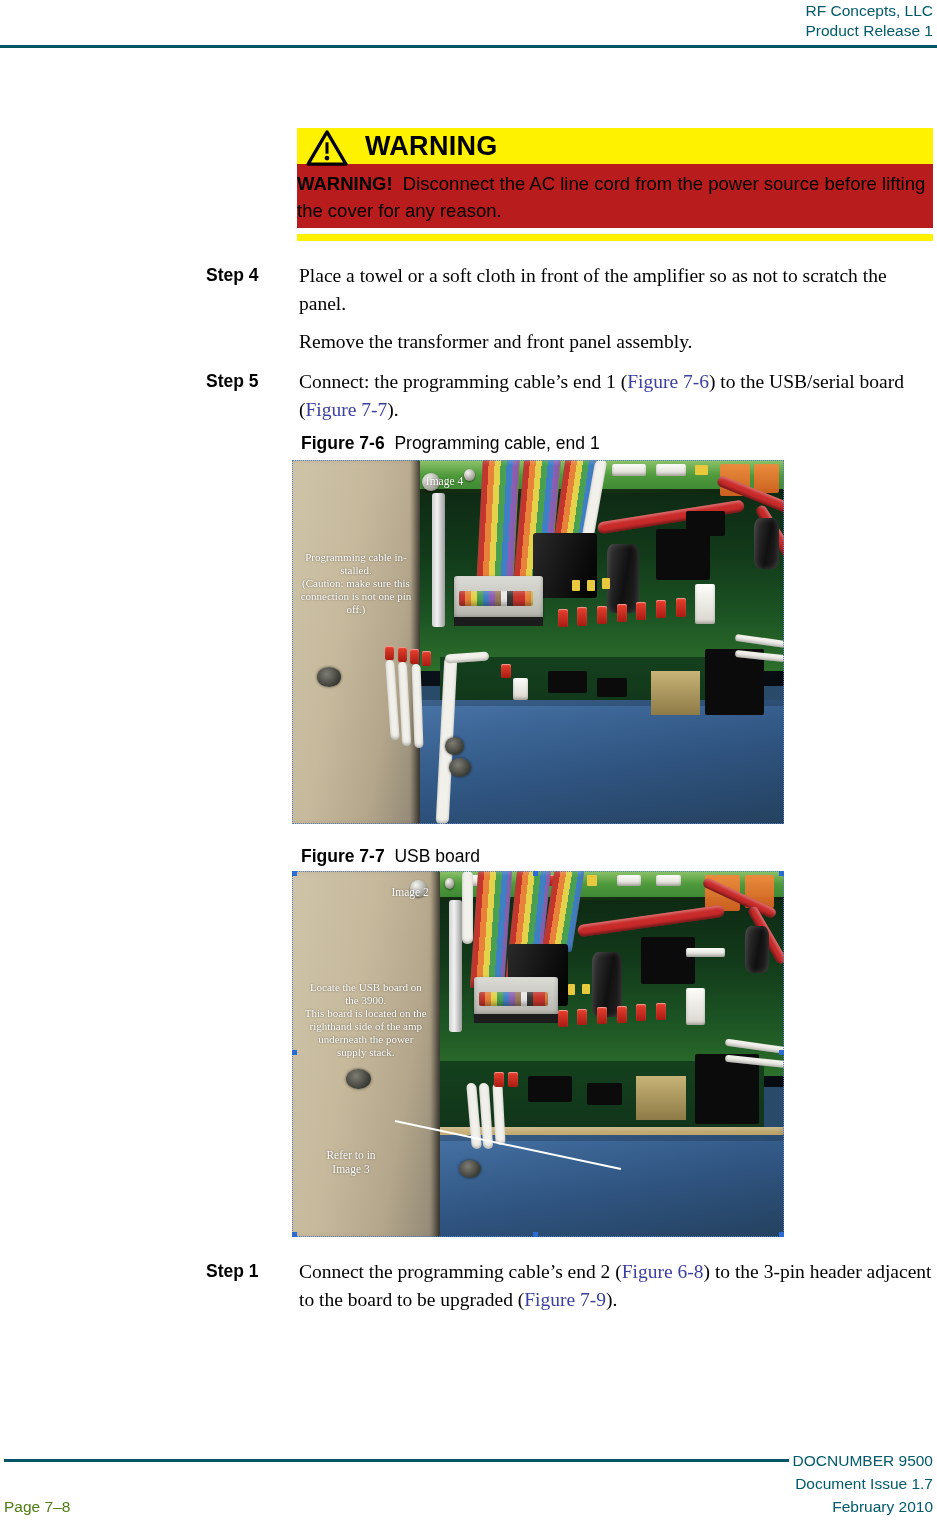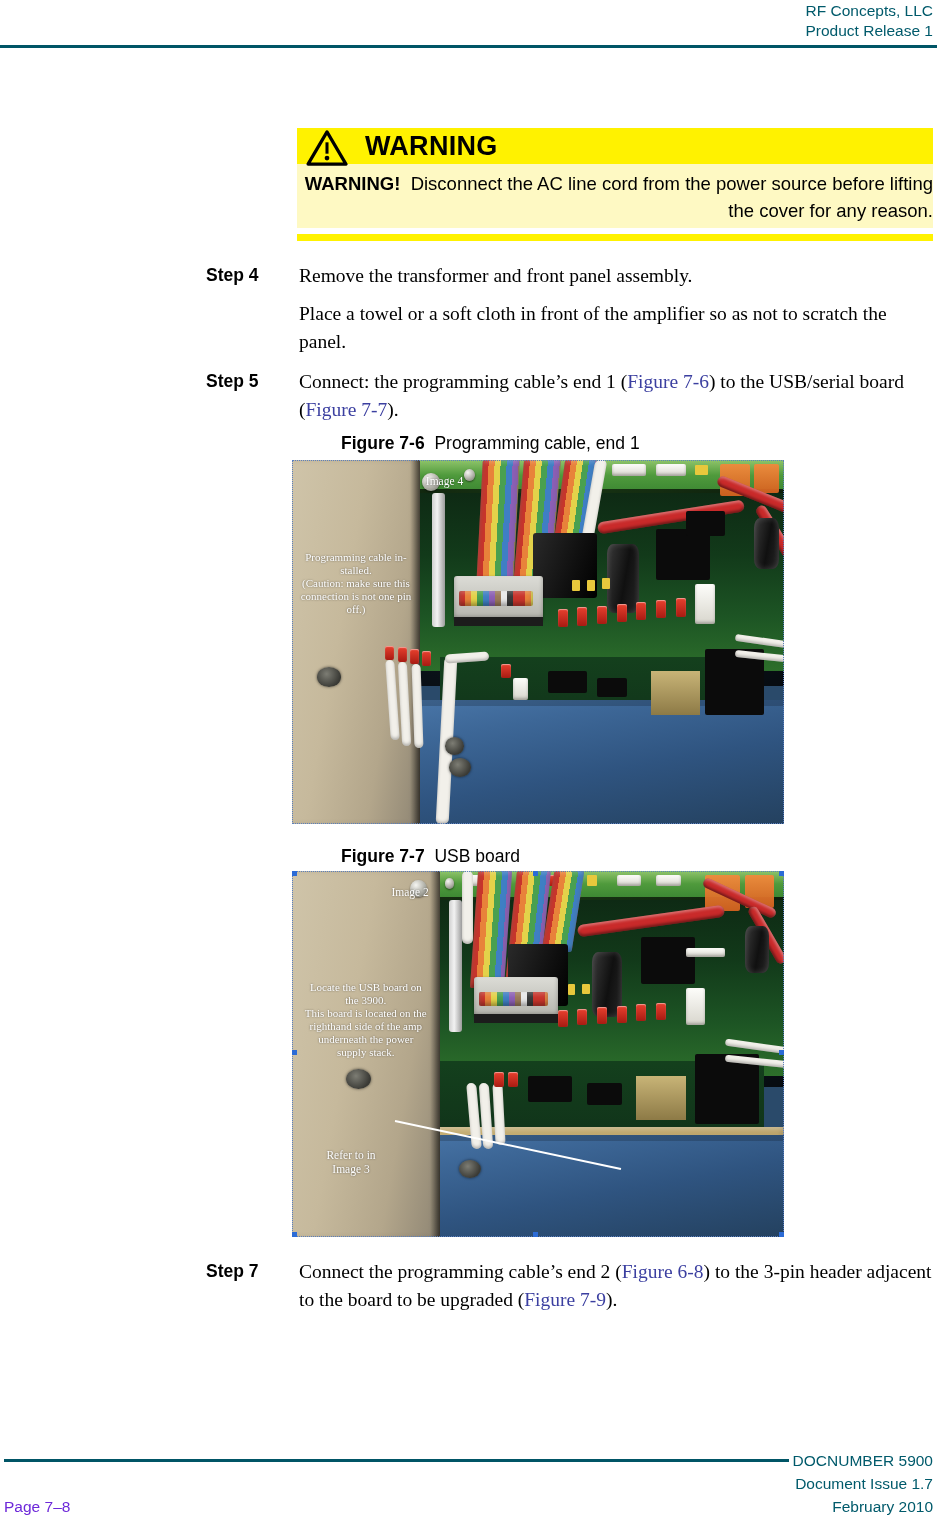--- a/index.html
+++ b/index.html
@@ -46,24 +46,24 @@
   .warn-tri{
     position:absolute;left:8px;top:2px;width:44px;height:36px;
   }
   .warn-title{
     position:absolute;left:68px;top:2px;
     font-family:"Liberation Sans", sans-serif;
     font-weight:bold;font-size:27px;line-height:33px;
     letter-spacing:0.3px;color:#000;
   }
   .warning-body{
-    background:#fef9c3;
+    background:#b91c1c;
     padding:6px 0 4px 0;
     font-family:"Liberation Sans", sans-serif;
-    font-size:18.5px;line-height:27px;color:#000;text-align:right;
+    font-size:18.5px;line-height:27px;color:#000;
   }
   .warning-body b{font-weight:bold;}
   .warning-rule{
     height:7px;background:#fff200;margin-top:6px;
   }
 
   
   .step{position:absolute;}
   .step-label{
     position:absolute;left:8px;top:0;
@@ -80,21 +80,20 @@
   .step-para{margin:0 0 10px 0;}
   .step-para:last-child{margin-bottom:0;}
   .xref{color:#3b3fa0;}
 
   
   .fig-caption{
     position:absolute;
     font-family:"Liberation Sans", sans-serif;
     font-size:17.5px;line-height:22px;color:#000;
     white-space:nowrap;
-    margin-left:40px;
   }
   .fig-caption .fig-num{font-weight:bold;}
   .fig-caption .fig-title{font-weight:normal;}
 
   
   .photo{
     position:absolute;
     overflow:hidden;
     background:#2a4a6a;
   }
@@ -230,21 +229,21 @@
     position:absolute;left:4px;top:22px;width:785px;height:3px;background:#005566;
   }
   .ftr-right{
     position:absolute;right:4px;top:12px;text-align:right;
     font-family:"Liberation Sans", sans-serif;
     font-size:15.5px;line-height:23px;color:#005a6b;white-space:nowrap;
   }
   .ftr-left{
     position:absolute;left:4px;top:58px;
     font-family:"Liberation Sans", sans-serif;
-    font-size:15.5px;line-height:23px;color:#6d28d9;white-space:nowrap;
+    font-size:15.5px;line-height:23px;color:#4d7c0f;white-space:nowrap;
   }
 </style>
 </head>
 <body>
 
 <div class="page">
 
   <div class="header">
     <div class="hdr-right">
       <div>RF Concepts, LLC</div>
@@ -266,24 +265,24 @@
       <b>WARNING!</b>&nbsp;
       <span>Disconnect the AC line cord from the power source before lifting the cover for any reason.</span>
     </div>
     <div class="warning-rule"></div>
   </div>
 
   <div class="step" style="left:198px;top:262px;width:740px;">
     <div class="step-label">Step 4</div>
     <div class="step-body">
       <p class="step-para">
-        <span>Remove the transformer and front panel assembly.</span>
+        <span>Place a towel or a soft cloth in front of the amplifier so as not to scratch the panel.</span>
       </p>
       <p class="step-para">
-        <span>Place a towel or a soft cloth in front of the amplifier so as not to scratch the panel.</span>
+        <span>Remove the transformer and front panel assembly.</span>
       </p>
     </div>
   </div>
 
   <div class="step" style="left:198px;top:368px;width:740px;">
     <div class="step-label">Step 5</div>
     <div class="step-body">
       <p class="step-para"><span>Connect: the programming cable’s end 1 (</span><a class="xref" href="#" style="color: rgb(59, 63, 160); text-decoration: none;">Figure 7-6</a><span>) to the USB/serial board (</span><a class="xref" href="#" style="color: rgb(59, 63, 160); text-decoration: none;">Figure 7-7</a><span>).</span></p>
     </div>
   </div>
@@ -463,29 +462,29 @@
     <div class="handle" style="right:0;top:0;"></div>
     <div class="handle" style="left:0;bottom:0;"></div>
     <div class="handle" style="right:0;bottom:0;"></div>
     <div class="handle" style="left:49%;top:0;"></div>
     <div class="handle" style="left:49%;bottom:0;"></div>
     <div class="handle" style="left:0;top:49%;"></div>
     <div class="handle" style="right:0;top:49%;"></div>
   </div>
 
   <div class="step" style="left:198px;top:1258px;width:740px;">
-    <div class="step-label">Step 7</div>
+    <div class="step-label">Step 1</div>
     <div class="step-body">
       <p class="step-para"><span>Connect the programming cable’s end 2 (</span><a class="xref" href="#" style="color: rgb(59, 63, 160); text-decoration: none;">Figure 6-8</a><span>) to the 3-pin header adjacent to the board to be upgraded (</span><a class="xref" href="#" style="color: rgb(59, 63, 160); text-decoration: none;">Figure 7-9</a><span>).</span></p>
     </div>
   </div>
 
   <div class="footer">
     <div class="ftr-rule"></div>
     <div class="ftr-right">
-      <div>DOCNUMBER 5900</div>
+      <div>DOCNUMBER 9500</div>
       <div>Document Issue 1.7</div>
       <div>February 2010</div>
     </div>
     <div class="ftr-left">Page 7–8</div>
   </div>
 
 </div>
 
 </body></html>

